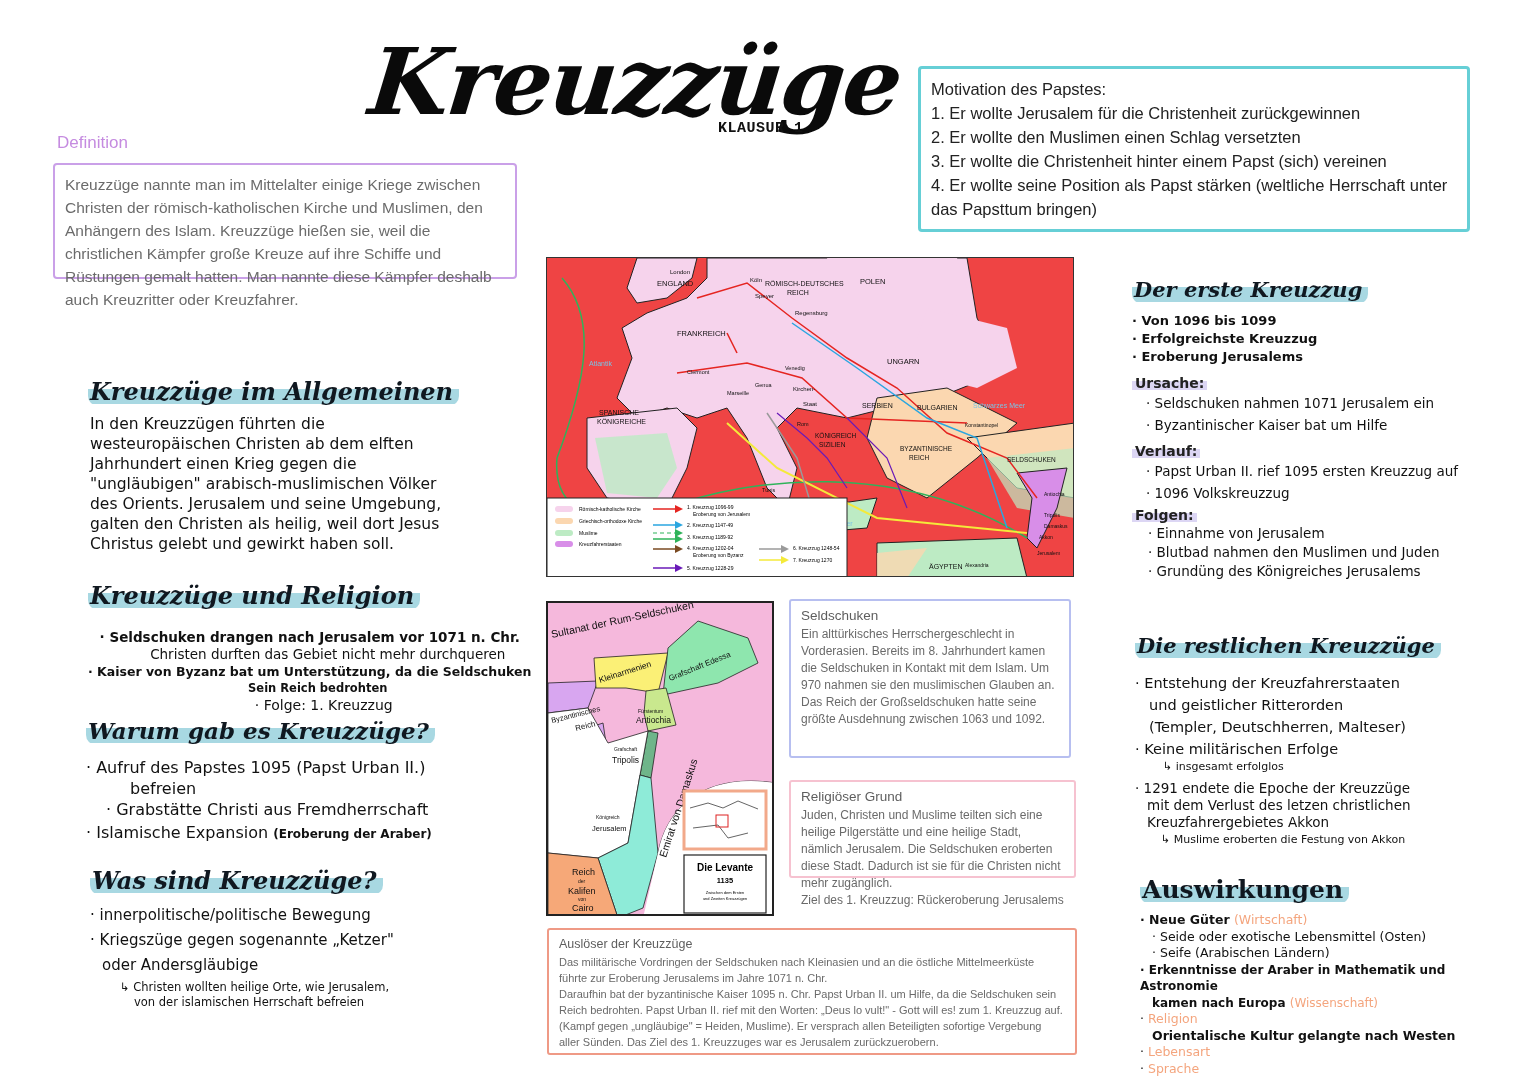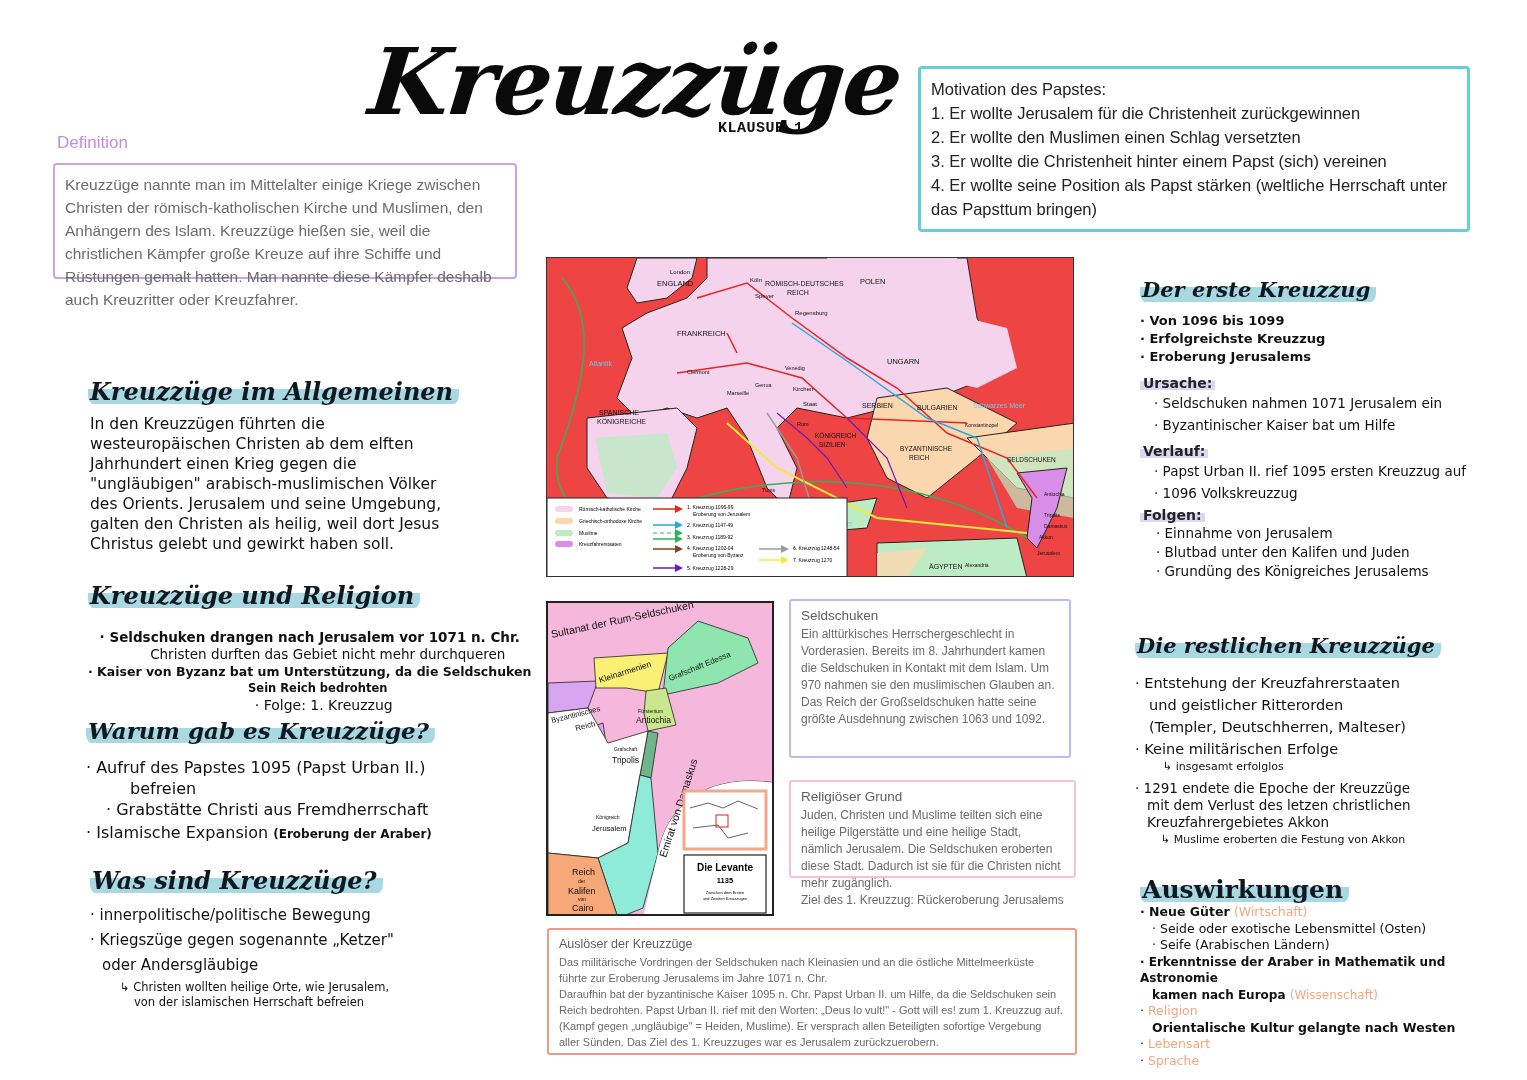--- a/index.html
+++ b/index.html
@@ -303,41 +303,41 @@
   <span style="display:block;">Juden, Christen und Muslime teilten sich eine heilige Pilgerstätte und eine heilige Stadt, nämlich Jerusalem. Die Seldschuken eroberten diese Stadt. Dadurch ist sie für die Christen nicht mehr zugänglich.</span>
   <span style="display:block;">Ziel des 1. Kreuzzug: Rückeroberung Jerusalems</span>
 </div>
 
 <div class="abs info-box ausl-box">
   <span class="info-title">Auslöser der Kreuzzüge</span>
   <span style="display:block;">Das militärische Vordringen der Seldschuken nach Kleinasien und an die östliche Mittelmeerküste führte zur Eroberung Jerusalems im Jahre 1071 n. Chr.</span>
   <span style="display:block;">Daraufhin bat der byzantinische Kaiser 1095 n. Chr. Papst Urban II. um Hilfe, da die Seldschuken sein Reich bedrohten. Papst Urban II. rief mit den Worten: „Deus lo vult!" - Gott will es! zum 1. Kreuzzug auf. (Kampf gegen „ungläubige" = Heiden, Muslime). Er versprach allen Beteiligten sofortige Vergebung aller Sünden. Das Ziel des 1. Kreuzzuges war es Jerusalem zurückzuerobern.</span>
 </div>
 
-<div class="abs" style="left:1132px; top:276px; width:360px;margin-left:8px;">
+<div class="abs" style="left:1132px; top:276px; width:360px;">
   <div class="h-sec" style="font-size:21px;">Der erste Kreuzzug</div>
   <div class="hand hand-b" style="margin-top:8px; font-size:13px; line-height:18px;">
     <span class="list-item bullet">Von 1096 bis 1099</span>
     <span class="list-item bullet">Erfolgreichste Kreuzzug</span>
     <span class="list-item bullet">Eroberung Jerusalems</span>
   </div>
   <div style="margin-top:8px;"><span class="sub-label">Ursache:</span></div>
   <div class="hand" style="font-size:13.5px; line-height:22px; padding-left:14px;">
     <span class="list-item bullet">Seldschuken nahmen 1071 Jerusalem ein</span>
     <span class="list-item bullet">Byzantinischer Kaiser bat um Hilfe</span>
   </div>
   <div style="margin-top:6px;"><span class="sub-label">Verlauf:</span></div>
   <div class="hand" style="font-size:13.5px; line-height:22px; padding-left:14px;">
     <span class="list-item bullet">Papst Urban II. rief 1095 ersten Kreuzzug auf</span>
     <span class="list-item bullet">1096 Volkskreuzzug</span>
   </div>
   <div style="margin-top:2px;"><span class="sub-label">Folgen:</span></div>
   <div class="hand" style="font-size:13.5px; line-height:19px; padding-left:16px;">
     <span class="list-item bullet">Einnahme von Jerusalem</span>
-    <span class="list-item bullet">Blutbad unter den Kalifen und Juden</span>
+    <span class="list-item bullet">Blutbad nahmen den Muslimen und Juden</span>
     <span class="list-item bullet">Grundüng des Königreiches Jerusalems</span>
   </div>
 </div>
 
 <div class="abs" style="left:1135px; top:632px; width:360px;">
   <div class="h-sec" style="font-size:21px;">Die restlichen Kreuzzüge</div>
   <div class="hand" style="margin-top:12px; font-size:14.5px; line-height:22px;">
     <span class="list-item bullet">Entstehung der Kreuzfahrerstaaten</span>
     <span class="list-item" style="padding-left:14px;">und geistlicher Ritterorden</span>
     <span class="list-item" style="padding-left:14px;">(Templer, Deutschherren, Malteser)</span>
@@ -345,21 +345,21 @@
     <span class="list-item" style="padding-left:28px; font-size:11px; line-height:14px;">↳ insgesamt erfolglos</span>
     <span class="list-item bullet" style="font-size:13.5px; line-height:17px; margin-top:6px;">1291 endete die Epoche der Kreuzzüge</span>
     <span class="list-item" style="padding-left:12px; font-size:13.5px; line-height:17px;">mit dem Verlust des letzen christlichen</span>
     <span class="list-item" style="padding-left:12px; font-size:13.5px; line-height:17px;">Kreuzfahrergebietes Akkon</span>
     <span class="list-item" style="padding-left:26px; font-size:11px; line-height:18px;">↳ Muslime eroberten die Festung von Akkon</span>
   </div>
 </div>
 
 <div class="abs" style="left:1140px; top:876px; width:370px;">
   <div class="h-sec aus">Auswirkungen</div>
-  <div class="hand" style="font-size:12.5px; line-height:16.5px;">
+  <div class="hand" style="margin-top:8px; font-size:12.5px; line-height:16.5px;">
     <span class="list-item bullet hand-b"><span>Neue Güter</span> <span class="orange">(Wirtschaft)</span></span>
     <span class="list-item bullet" style="padding-left:12px;">Seide oder exotische Lebensmittel (Osten)</span>
     <span class="list-item bullet" style="padding-left:12px;">Seife (Arabischen Ländern)</span>
     <span class="list-item bullet hand-b" style="font-size:12px;">Erkenntnisse der Araber in Mathematik und Astronomie</span>
     <span class="list-item hand-b" style="padding-left:12px; font-size:12px;"><span>kamen nach Europa</span> <span class="orange">(Wissenschaft)</span></span>
     <span class="list-item bullet"><span class="orange">Religion</span></span>
     <span class="list-item hand-b" style="padding-left:12px;">Orientalische Kultur gelangte nach Westen</span>
     <span class="list-item bullet"><span class="orange">Lebensart</span></span>
     <span class="list-item bullet"><span class="orange">Sprache</span></span>
   </div>

